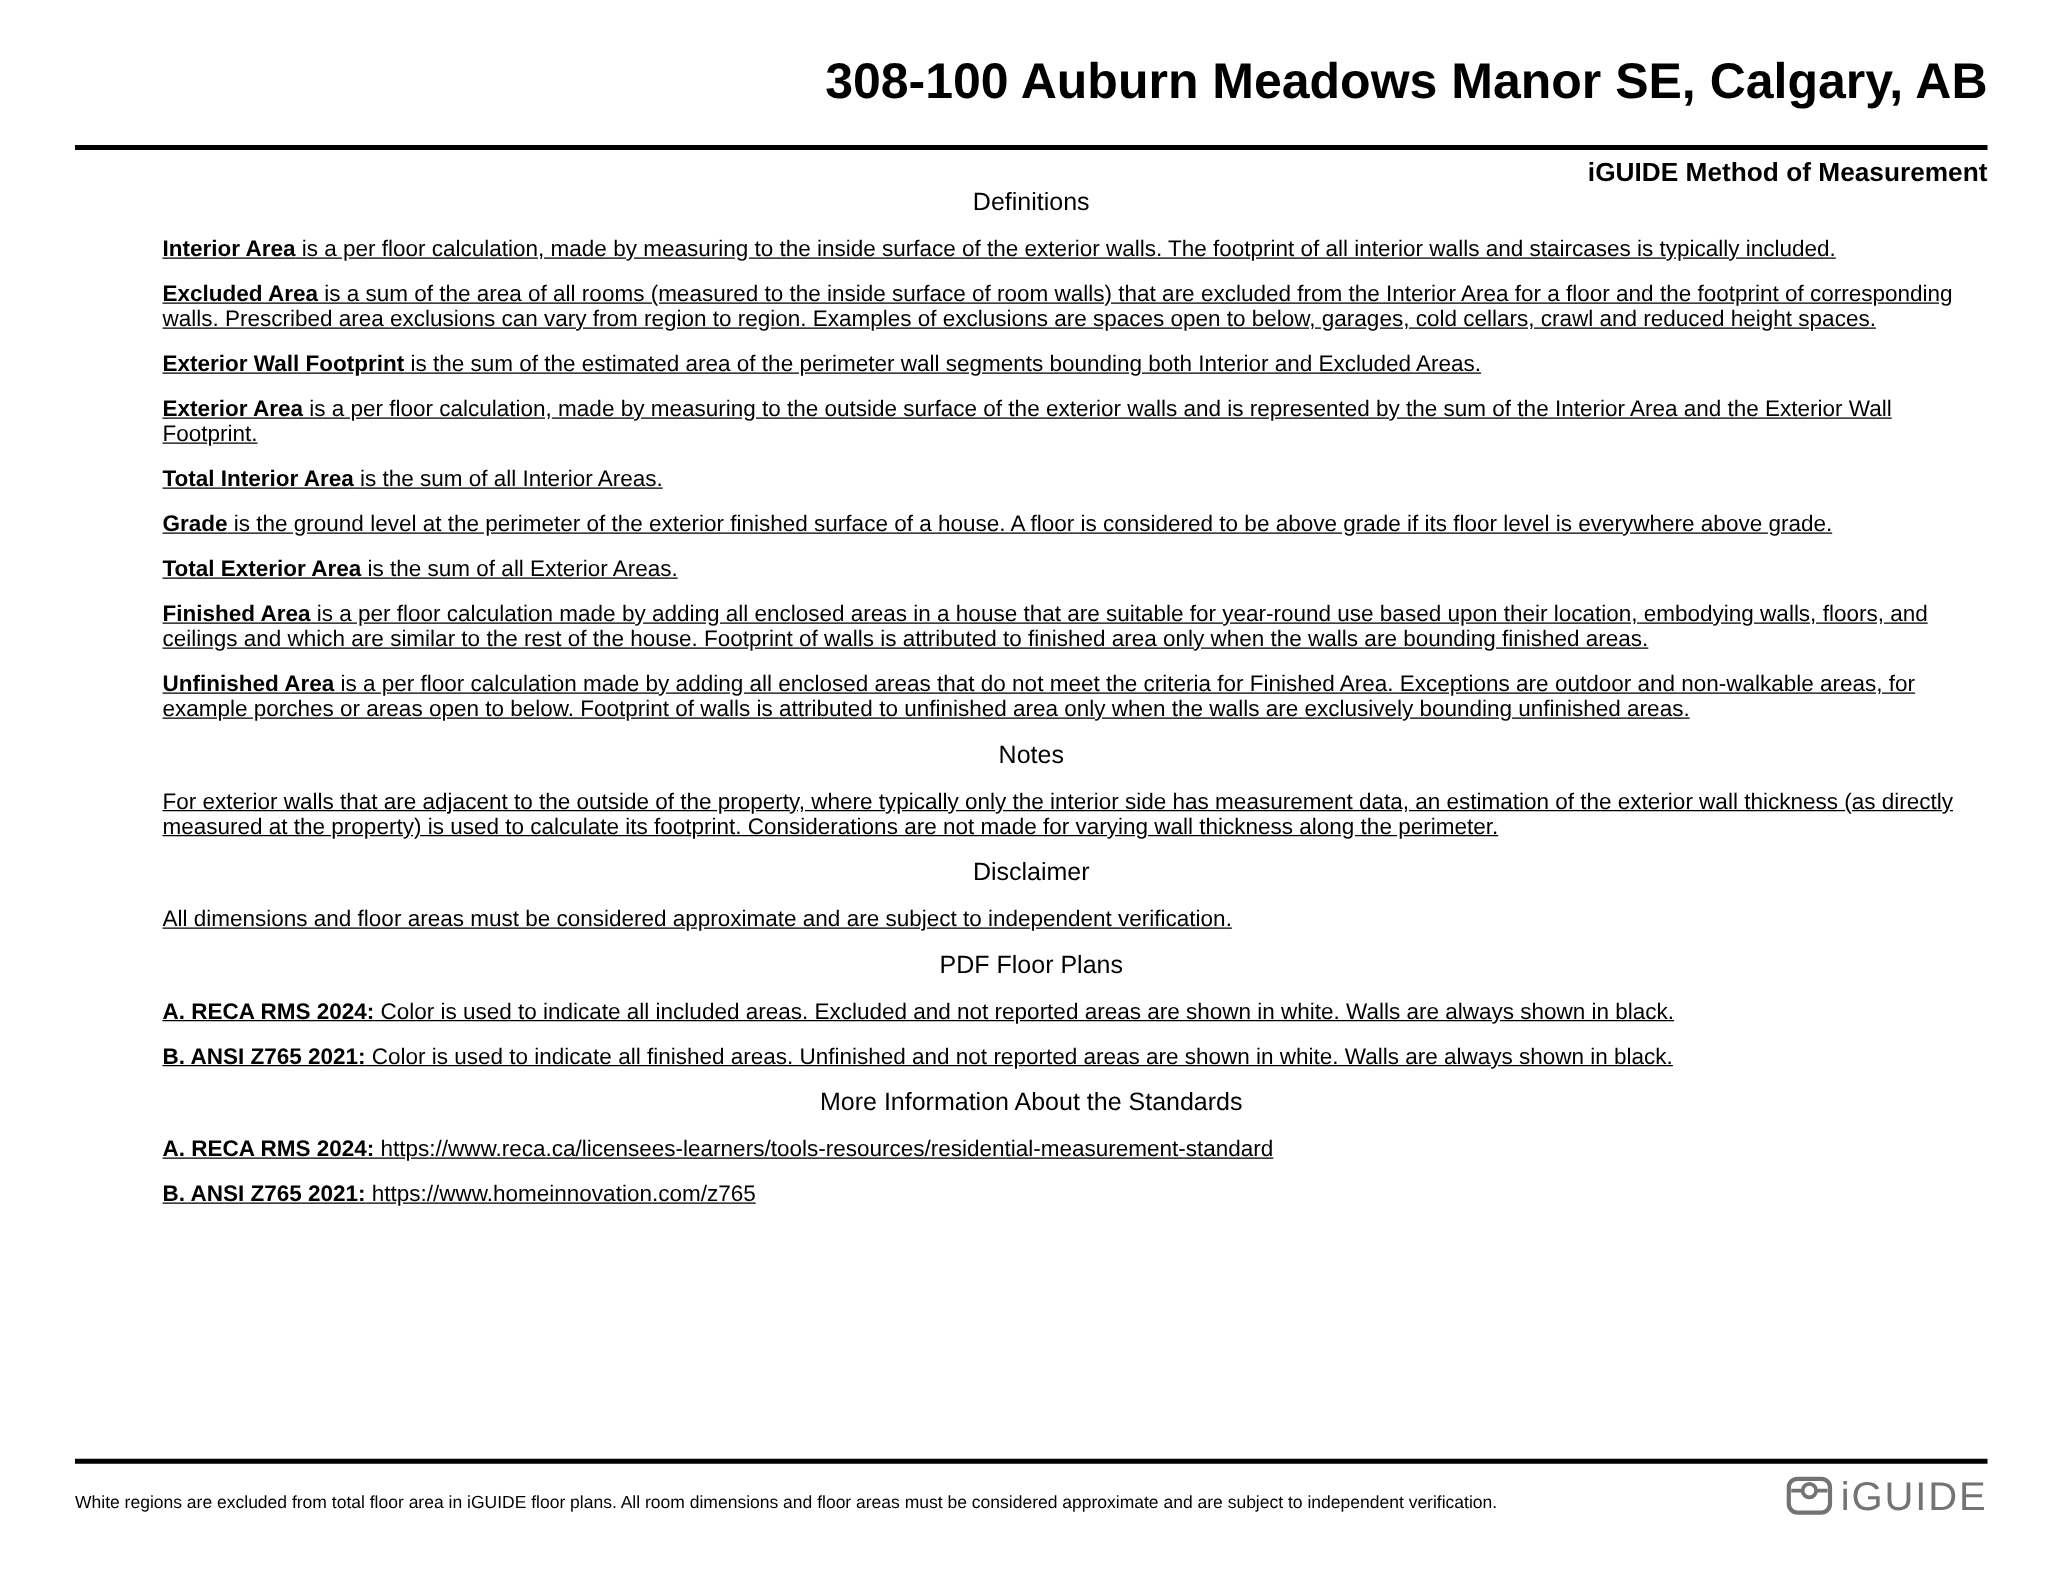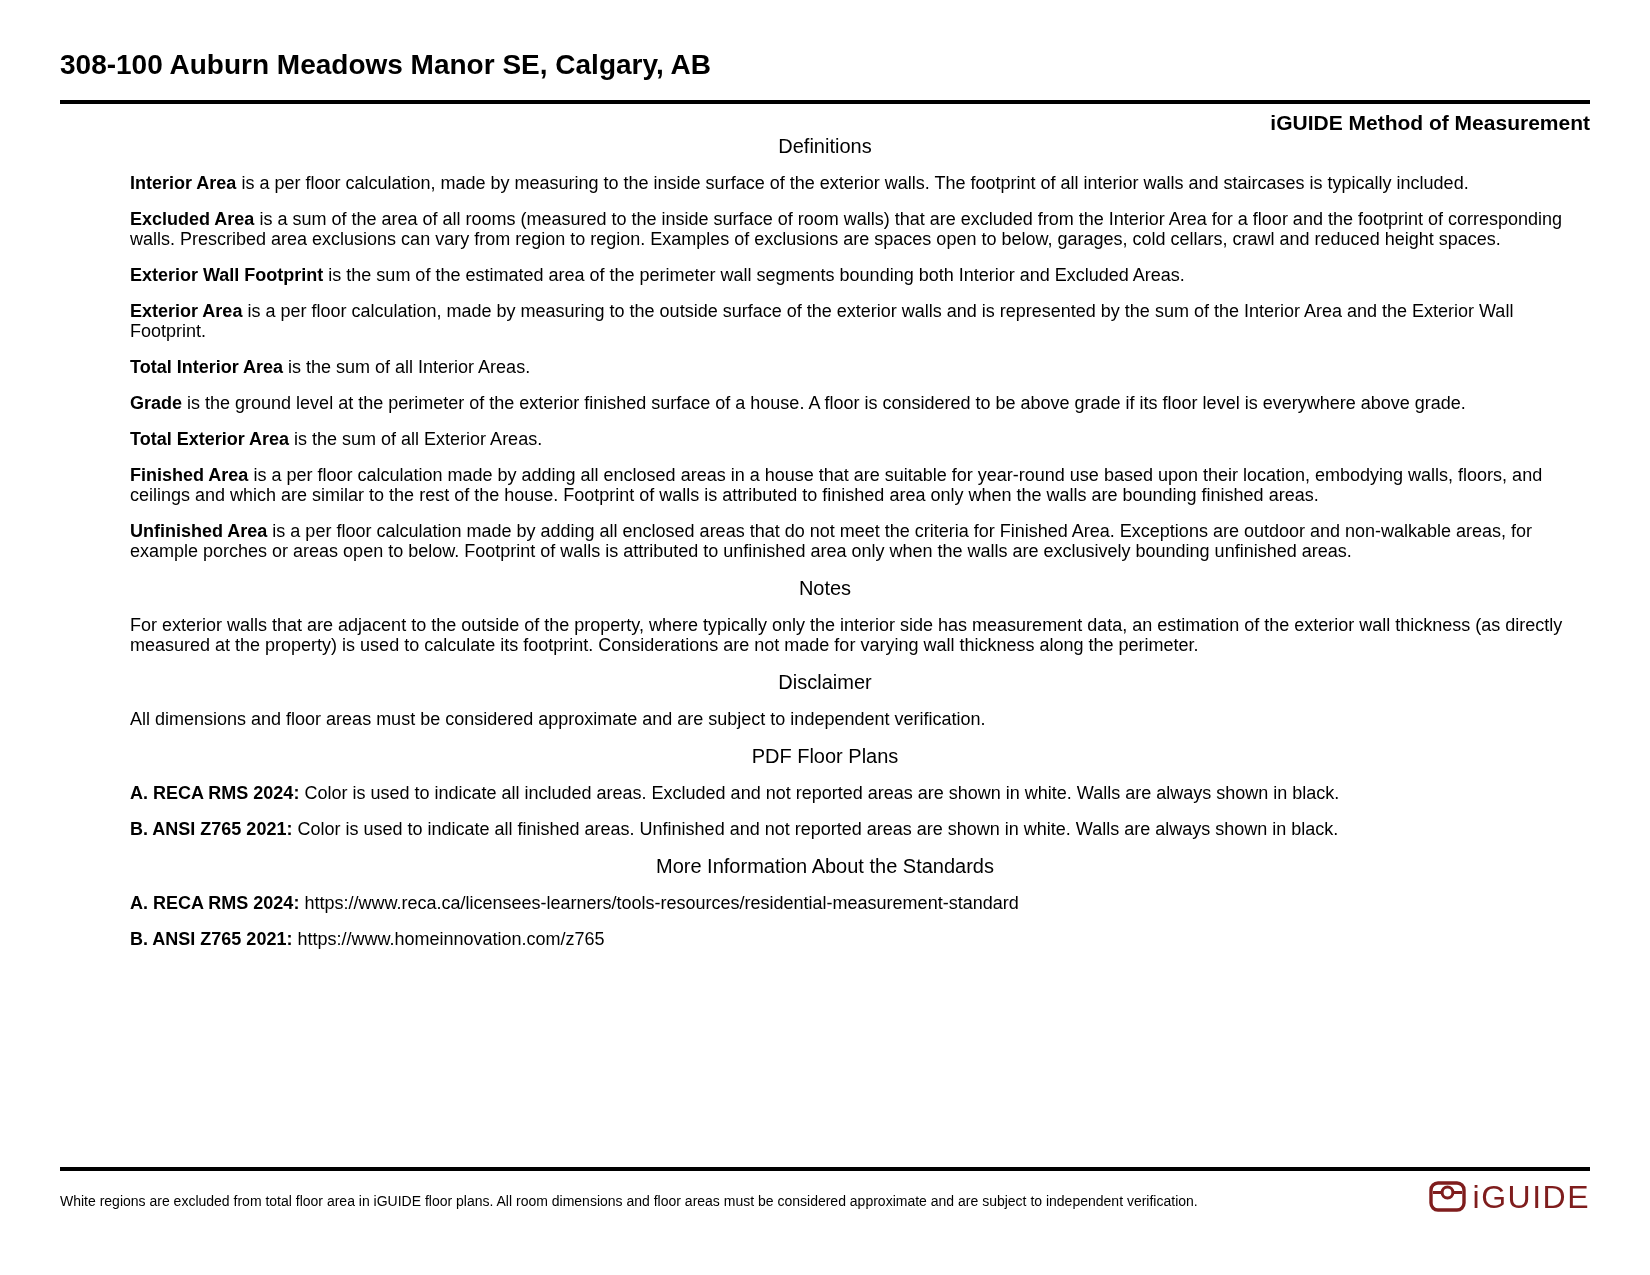--- a/index.html
+++ b/index.html
@@ -7,36 +7,37 @@
     position:relative;
     width:1650px; height:1275px;
     background:#ffffff;
     color:#000000;
     font-family:"Liberation Sans", sans-serif;
     box-sizing:border-box;
     padding:46px 60px 0 60px;
     overflow:hidden;
   }
   .title {
-    font-size:28px; font-weight:bold; text-align:left;
-    line-height:38px; margin:0 0 16px 0;
+    font-size:40px; font-weight:bold; text-align:right;
+    line-height:38px; margin:0 0 32px 0;
   }
   .rule { height:4px; background:#000; }
   .subtitle {
     font-size:21px; font-weight:bold; text-align:right;
     line-height:24px; margin:7px 0 0 0;
   }
   .section-heading {
     font-size:20px; font-weight:normal;
     line-height:22px; margin:0 0 16px 0;text-align:center;
   }
   .para {
     font-size:18px; line-height:20px;
     margin:0 0 16px 70px;
     width:1460px;
+    text-decoration:underline;
   }
   .para b { font-weight:bold; }
   .footer {
     position:absolute; top:1167px; left:60px; right:60px;
   }
   .footer-row { display:flex; justify-content:space-between; align-items:flex-start; }
   .footer-note {
     font-size:14px; line-height:17px;
     margin-top:22px; max-width:1300px;
   }
@@ -95,21 +96,21 @@
   <h3 class="section-heading">More Information About the Standards</h3>
 
   <p class="para"><b>A. RECA RMS 2024:</b><span> https://www.reca.ca/licensees-learners/tools-resources/residential-measurement-standard</span></p>
 
   <p class="para"><b>B. ANSI Z765 2021:</b><span> https://www.homeinnovation.com/z765</span></p>
 
   <div class="footer">
     <div class="rule"></div>
     <div class="footer-row">
       <div class="footer-note">White regions are excluded from total floor area in iGUIDE floor plans. All room dimensions and floor areas must be considered approximate and are subject to independent verification.</div>
-      <div class="logo" style="color: #7f1d1d;">
+      <div class="logo" style="color: #737373;">
         <svg width="37" height="33" viewBox="0 0 37 33">
           <rect x="2" y="3" width="33" height="27" rx="7" fill="none" stroke="currentColor" stroke-width="3.4"></rect>
           <line x1="4" y1="12.5" x2="33" y2="12.5" stroke="currentColor" stroke-width="3"></line>
           <circle cx="18.5" cy="12.5" r="5.4" fill="#ffffff" stroke="currentColor" stroke-width="3"></circle>
         </svg>
         <span class="logo-text">iGUIDE</span>
       </div>
     </div>
   </div>
 

